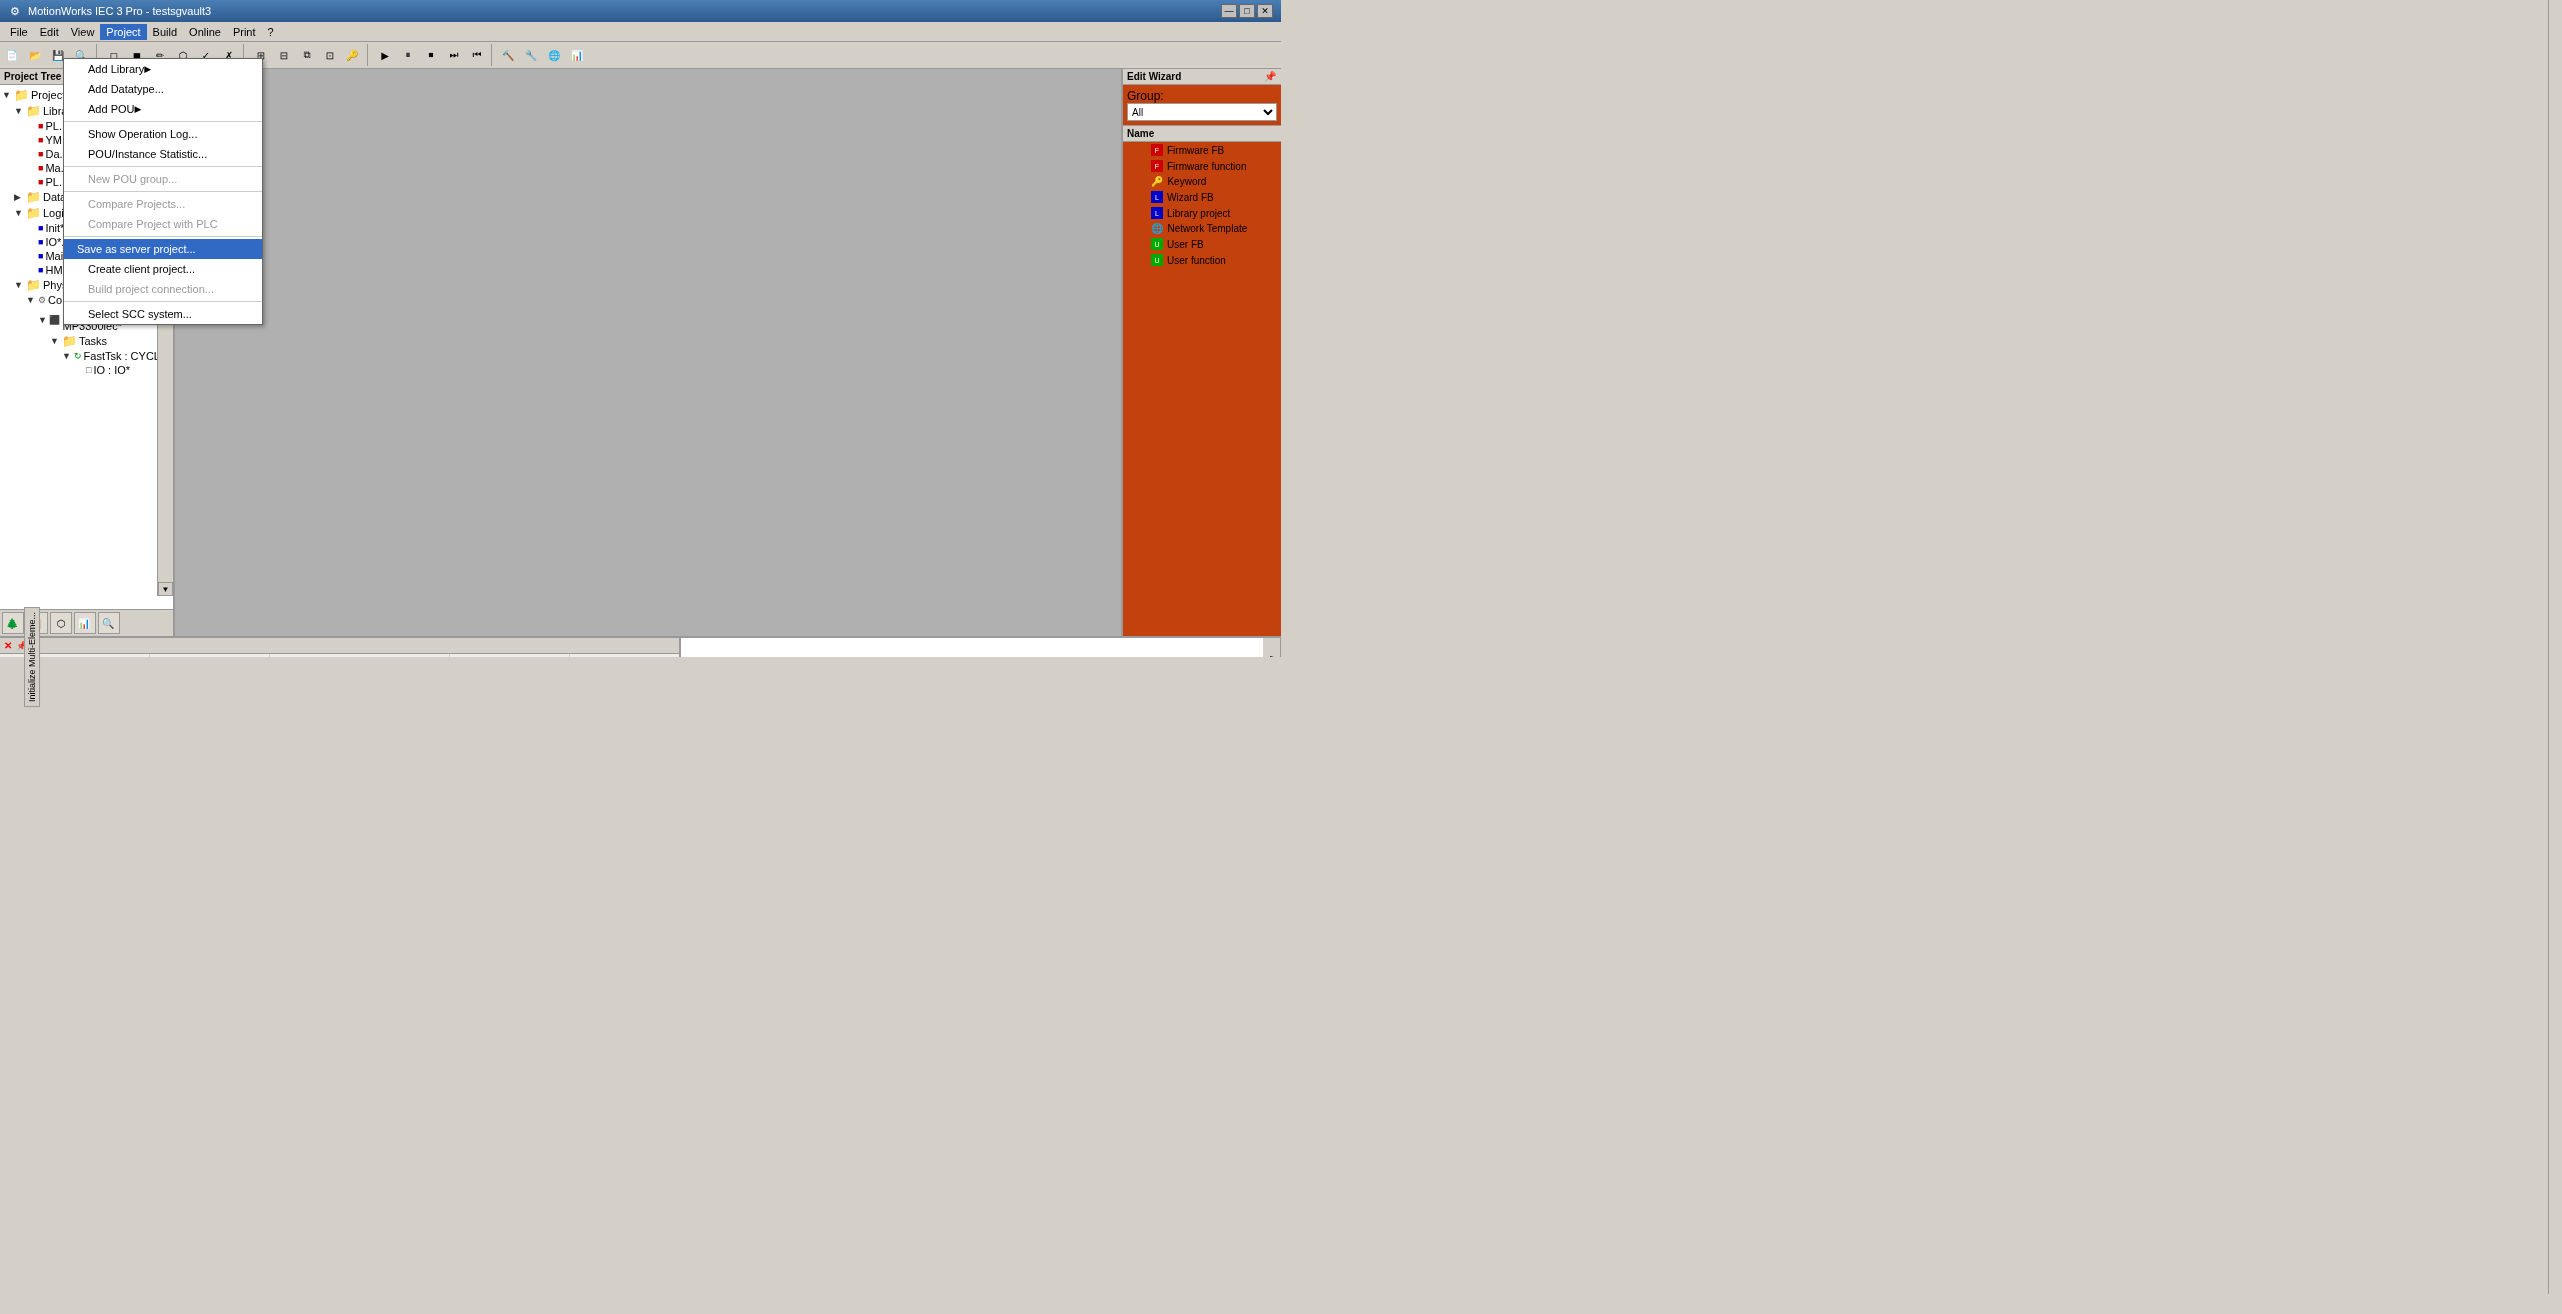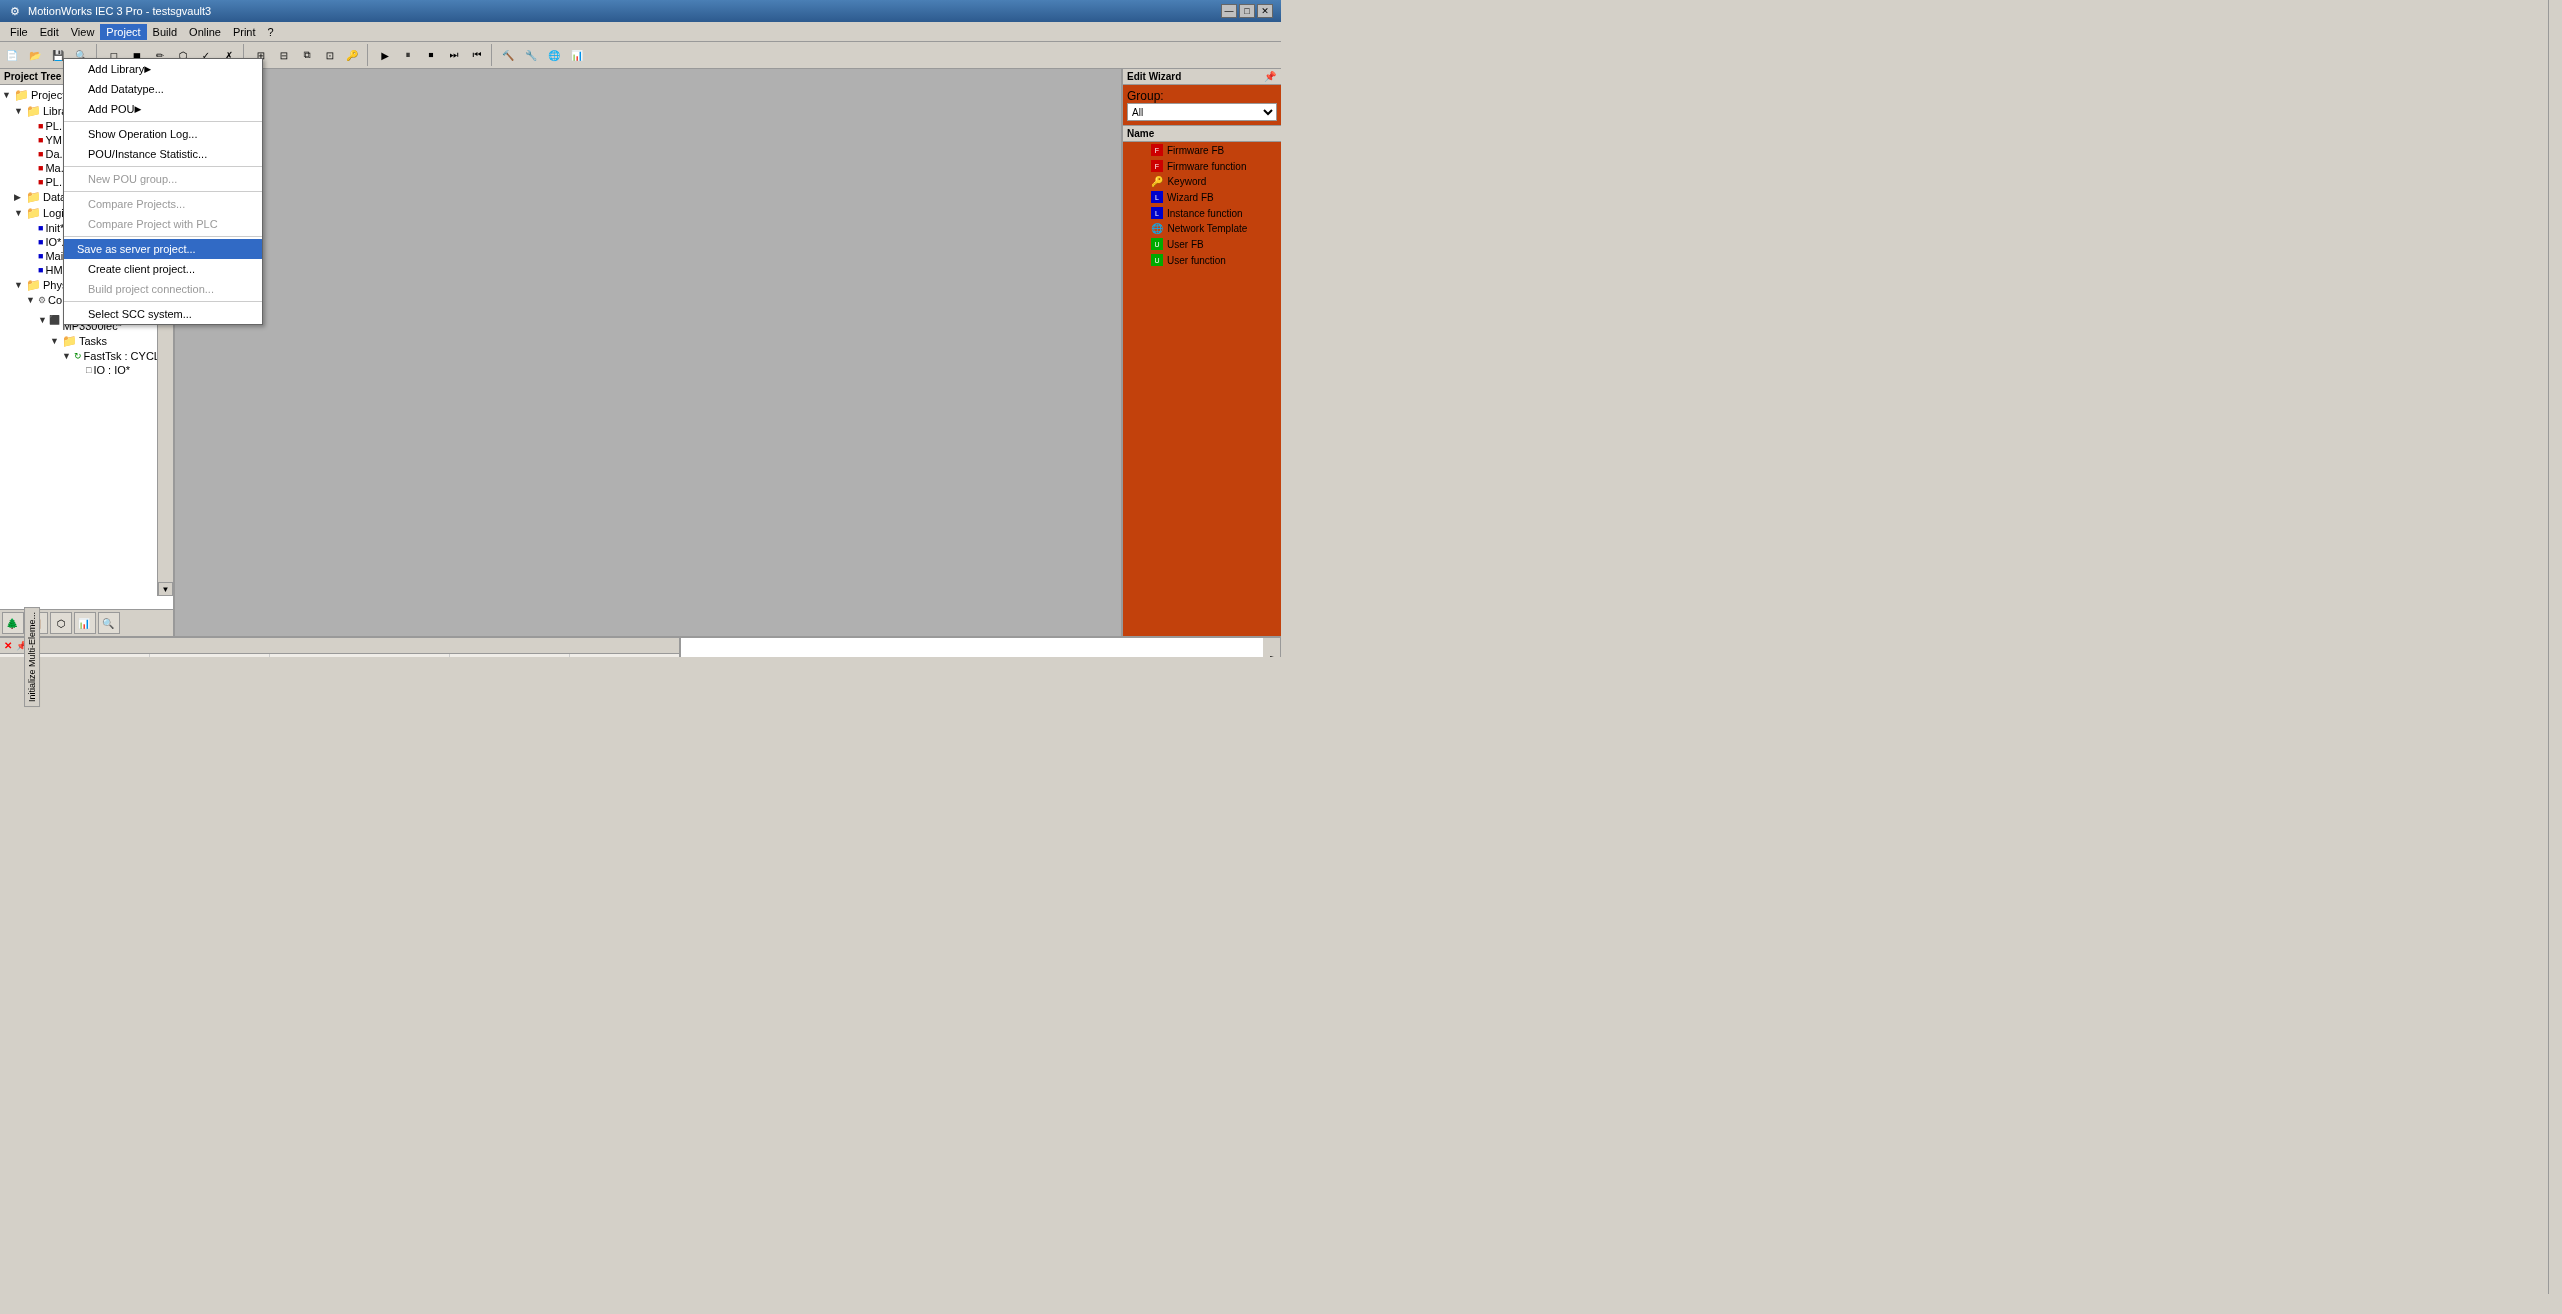--- a/index.html
+++ b/index.html
@@ -333,21 +333,21 @@
       <div class="wizard-item">
         <span style="font-size:10px;">🔑</span>
         <span>Keyword</span>
       </div>
       <div class="wizard-item">
         <span style="display:inline-block;width:12px;height:12px;background:#0000cc;font-size:7px;color:white;display:flex;align-items:center;justify-content:center;">L</span>
         <span>Wizard FB</span>
       </div>
       <div class="wizard-item">
         <span style="display:inline-block;width:12px;height:12px;background:#0000cc;font-size:7px;color:white;display:flex;align-items:center;justify-content:center;">L</span>
-        <span>Instance function</span>
+        <span>Library project</span>
       </div>
       <div class="wizard-item">
         <span style="font-size:10px;">🌐</span>
         <span>Network Template</span>
       </div>
       <div class="wizard-item">
         <span style="display:inline-block;width:12px;height:12px;background:#00aa00;font-size:7px;color:white;display:flex;align-items:center;justify-content:center;">U</span>
         <span>User FB</span>
       </div>
       <div class="wizard-item">

